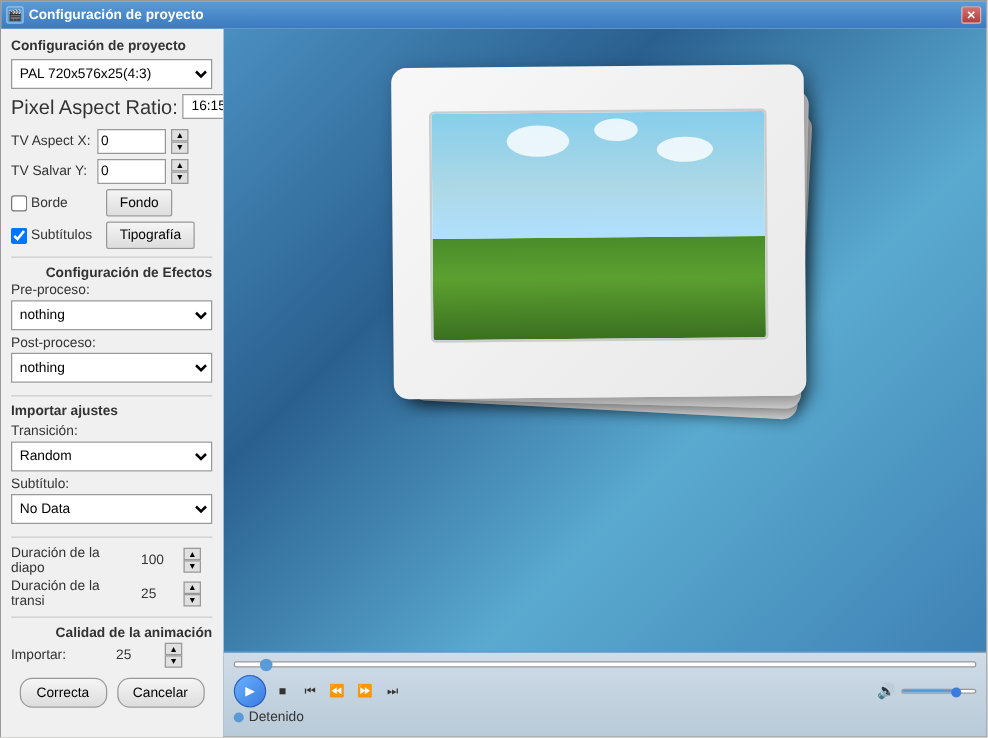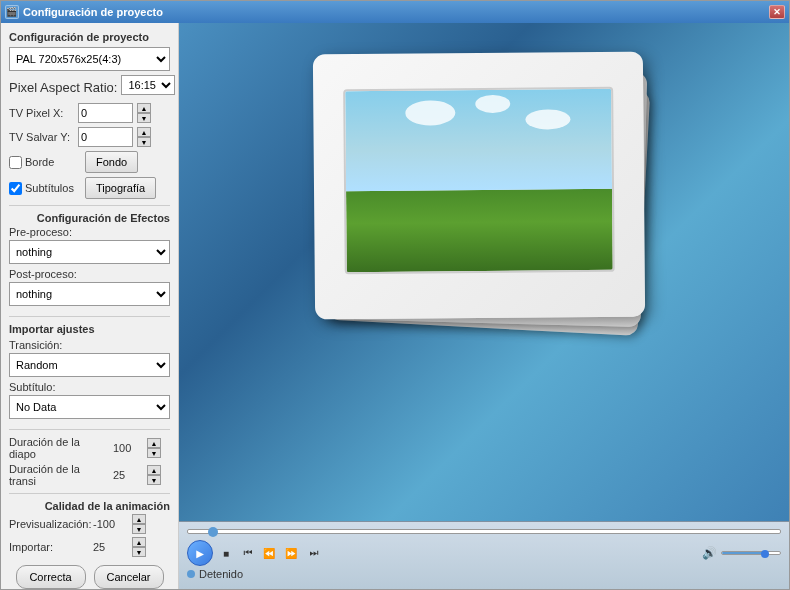--- a/index.html
+++ b/index.html
@@ -105,21 +105,21 @@
     }
 
     .pixel-ratio-row {
       display: flex;
       align-items: center;
       margin-bottom: 4px;
       gap: 4px;
     }
 
     .pixel-ratio-label {
-      font-size: 13px;
+      font-size: 16px;
       color: #333;
       white-space: nowrap;
     }
 
     .small-select {
       height: 20px;
       font-size: 11px;
       border: 1px solid #999;
       background: white;
       width: 60px;
@@ -528,21 +528,21 @@
         <span class="pixel-ratio-label">Pixel Aspect Ratio:</span>
         <select class="small-select">
           <option>16:15</option>
           <option>1:1</option>
           <option>4:3</option>
         </select>
       </div>
 
       
       <div class="tv-row">
-        <span class="tv-label">TV Pixel X:</span>
+        <span class="tv-label">TV Aspect X:</span>
         <input class="tv-input" type="text" value="0" style="">
         <div class="spin-btn">
           <div class="spin-up">▲</div>
           <div class="spin-down">▼</div>
         </div>
       </div>
 
       
       <div class="tv-row">
         <span class="tv-label">TV Salvar Y:</span>
@@ -628,28 +628,20 @@
           <div class="spin-up">▲</div>
           <div class="spin-down">▼</div>
         </div>
       </div>
 
       <div class="divider"></div>
 
       
       <div class="quality-title">Calidad de la animación</div>
 
-      <div class="preview-row">
-        <span class="preview-label">Previsualización:</span>
-        <span class="preview-val">-100</span>
-        <div class="spin-btn">
-          <div class="spin-up">▲</div>
-          <div class="spin-down">▼</div>
-        </div>
-      </div>
 
       <div class="preview-row">
         <span class="preview-label">Importar:</span>
         <span class="preview-val">25</span>
         <div class="spin-btn">
           <div class="spin-up">▲</div>
           <div class="spin-down">▼</div>
         </div>
       </div>
 

